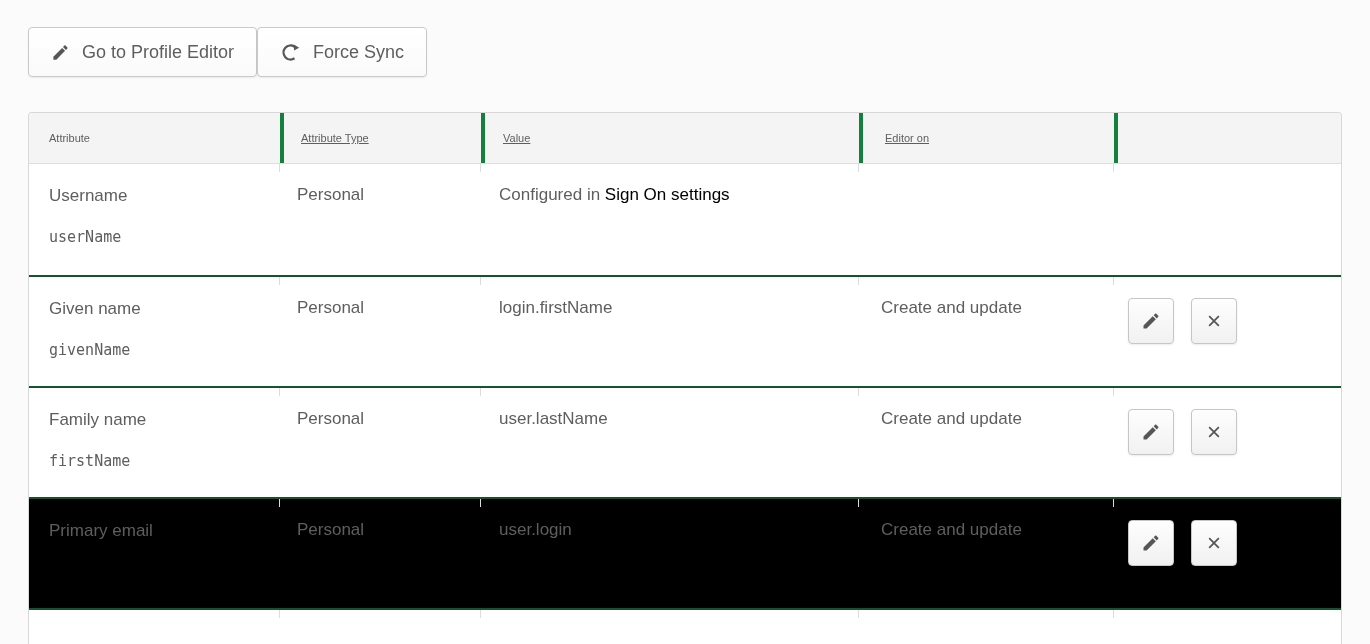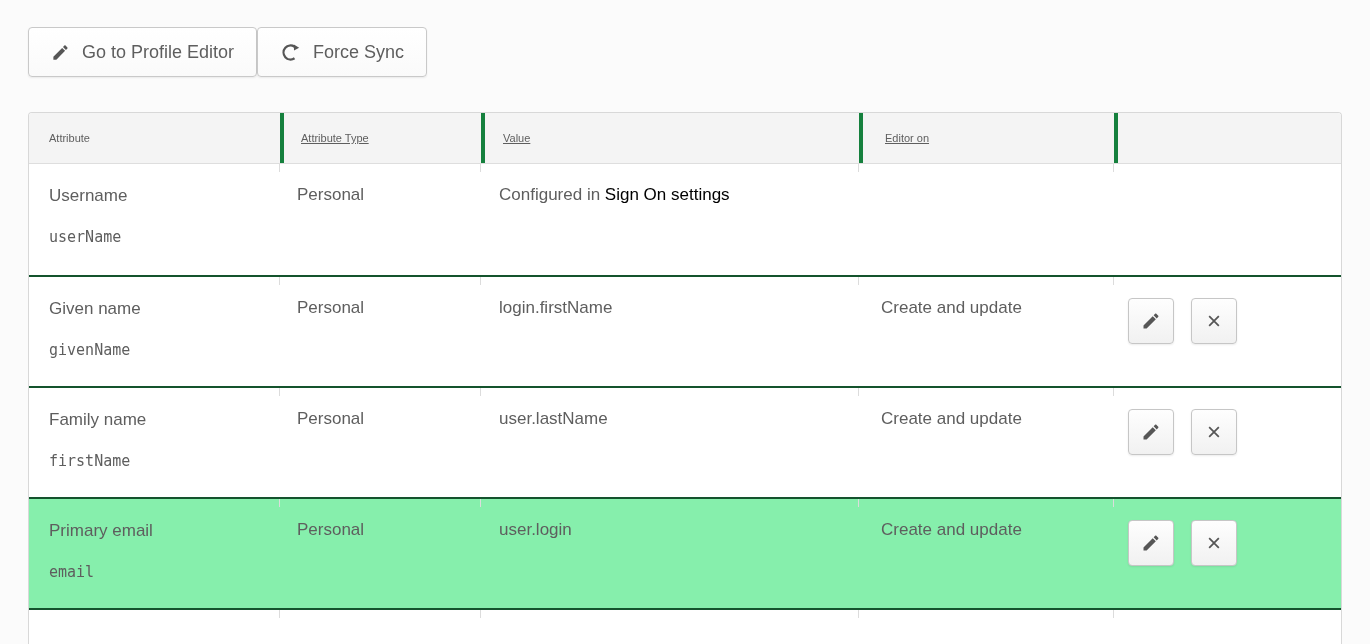--- a/index.html
+++ b/index.html
@@ -47,21 +47,21 @@
     border-bottom: 1px solid #dedede;
   }
   .thead .hcell {
     display: flex; align-items: center;
     font-size: 11px; color: #5e5e5e;
   }
   .thead .hcell + .hcell { border-left: 4px solid #15803d; text-decoration: underline; }
 
   .row { min-height: 111px; position: relative; }
   .row + .row { border-top: 2px solid #14532d; }
-  .row.highlighted { background: #86efac; }
+  .row.highlighted { background: #000000; }
 
   .cell { position: relative; font-size: 17px; color: #5e5e5e; }
   
   .cell + .cell::before {
     content: ""; position: absolute; left: -1px; top: 0;
     width: 1px; height: 8px; background: #dcdcdc;
   }
 
   
   .col-1 { padding-left: 20px; }
@@ -179,21 +179,20 @@
           <svg width="20" height="20" viewBox="0 0 24 24">
             <path d="M6.2 6.2 L17.8 17.8 M17.8 6.2 L6.2 17.8" stroke="#565656" stroke-width="2.1" fill="none"></path>
           </svg>
         </span>
       </button>
     </div>
   </div>
         <div class="grid-row row highlighted">
     <div class="cell col-1">
       <div class="attr-label">Primary email</div>
-      <div class="attr-var">email</div>
     </div>
     <div class="cell col-2">Personal</div>
     <div class="cell col-3">user.login</div>
     <div class="cell col-4">Create and update</div>
     <div class="cell col-5 cell-actions">
       <button class="icon-btn">
         <span style="display:inline-flex">
           <svg width="20" height="20" viewBox="0 0 24 24" fill="#565656">
             <path d="M3 17.25V21h3.75L17.81 9.94l-3.75-3.75L3 17.25zM20.71 7.04c.39-.39.39-1.02 0-1.41l-2.34-2.34c-.39-.39-1.02-.39-1.41 0l-1.83 1.83 3.75 3.75 1.83-1.83z"></path>
           </svg>

